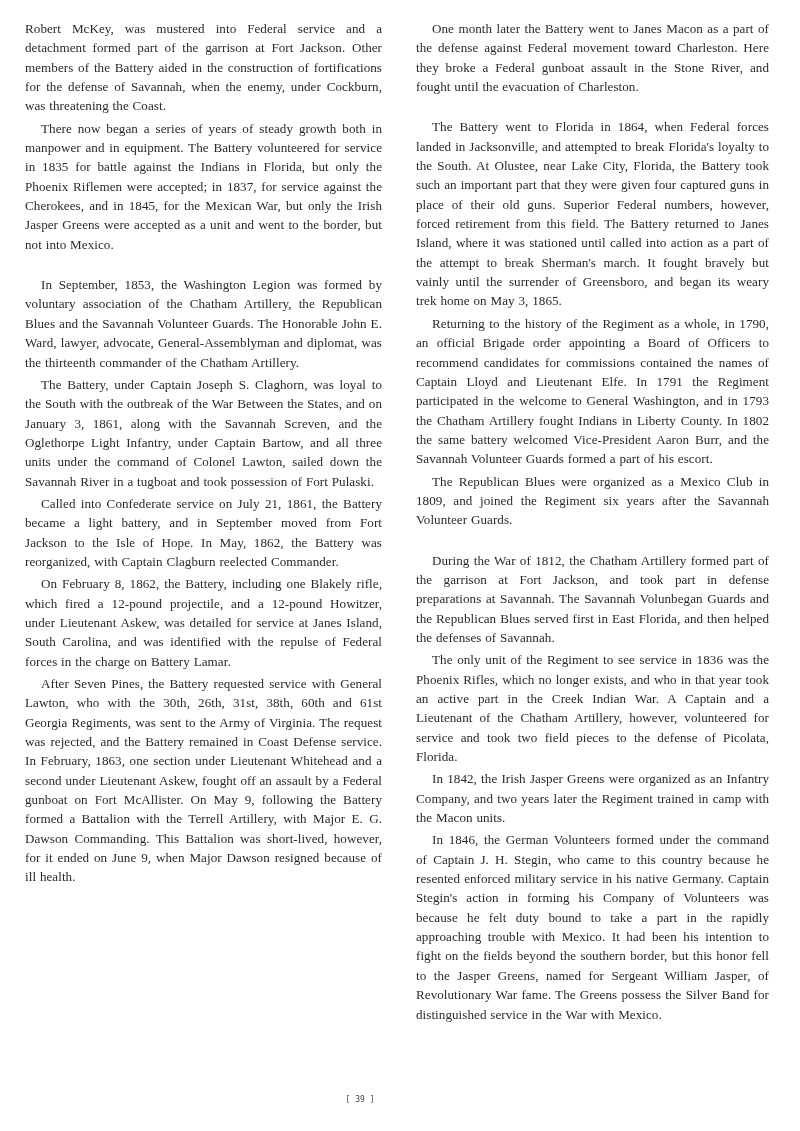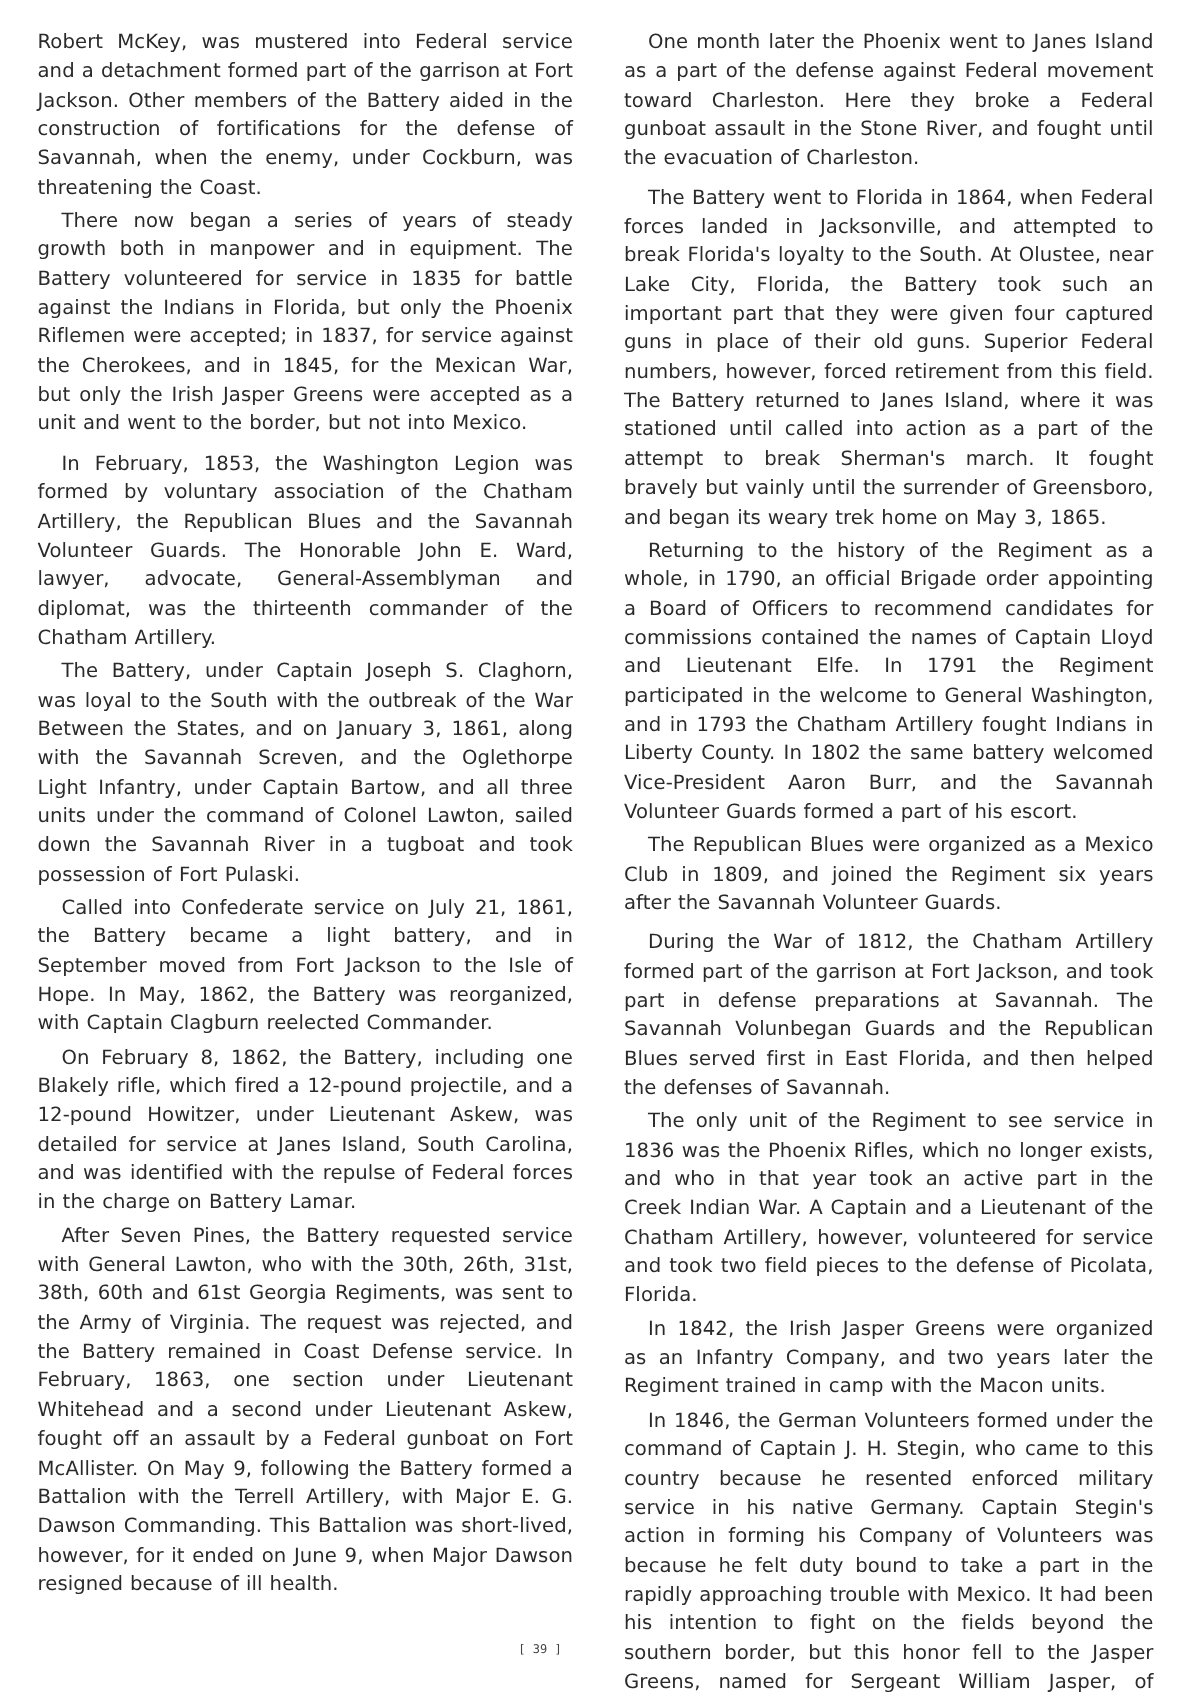--- a/index.html
+++ b/index.html
@@ -11,43 +11,43 @@
   .col {
     position: absolute; top: 19px;
     font-size: 13.1px;
     line-height: 19.35px;
     text-align: justify;
     letter-spacing: 0.05px;
     word-spacing: 0.5px;
   }
   .col-left { left: 25px; width: 357px; }
   .col-right { left: 416px; width: 353px; }
-  .col p { margin: 0 0 3px 0; text-indent: 16px; hyphens: manual; }
+  .col p { margin: 0 0 3px 0; text-indent: 16px; hyphens: manual; font-family: Liberation Serif, serif; }
   .col p.cont { text-indent: 0; }
-  .col p.gap { margin-top: 7px; }
+  .col p.gap { margin-top: 21px; }
   .folio {
     position: absolute; top: 1095px; left: 0; width: 720px; text-align: center;
     font-family: "DejaVu Sans Mono", monospace; font-size: 8px; color: #444;
   }
 </style>
 </head>
 <body>
 
 <div class="col col-left">
   <p class="cont">Robert McKey, was mustered into Federal service and a detachment formed part of the garrison at Fort Jackson. Other members of the Battery aided in the construction of fortifications for the defense of Savannah, when the enemy, under Cockburn, was threatening the Coast.</p>
   <p>There now began a series of years of steady growth both in manpower and in equipment.  The Battery volun­teered for service in 1835 for battle against the Indians in Florida, but only the Phoenix Riflemen were accepted; in 1837, for service against the Cherokees, and in 1845, for the Mexican War, but only the Irish Jasper Greens were accepted as a unit and went to the border, but not into Mexico.</p>
-  <p class="gap">In February, 1853, the Washington Legion was formed by voluntary association of the Chatham Artillery, the Republican Blues and the Savannah Volunteer Guards. The Honorable John E. Ward, lawyer, advocate, General-Assemblyman and diplomat, was the thirteenth com­mander of the Chatham Artillery.</p>
+  <p class="gap">In September, 1853, the Washington Legion was formed by voluntary association of the Chatham Artillery, the Republican Blues and the Savannah Volunteer Guards. The Honorable John E. Ward, lawyer, advocate, General-Assemblyman and diplomat, was the thirteenth com­mander of the Chatham Artillery.</p>
   <p>The Battery, under Captain Joseph S. Claghorn, was loyal to the South with the outbreak of the War Between the States, and on January 3, 1861, along with the Savannah Screven, and the Oglethorpe Light Infantry, under Captain Bartow, and all three units under the command of Colonel Lawton, sailed down the Savannah River in a tugboat and took possession of Fort Pulaski.</p>
   <p>Called into Confederate service on July 21, 1861, the Battery became a light battery, and in September moved from Fort Jackson to the Isle of Hope.  In May, 1862, the Battery was reorganized, with Captain Clagburn re­elected Commander.</p>
   <p>On February 8, 1862, the Battery, including one Blakely rifle, which fired a 12-pound projectile, and a 12-pound Howitzer, under Lieutenant Askew, was detailed for serv­ice at Janes Island, South Carolina, and was identified with the repulse of Federal forces in the charge on Bat­tery Lamar.</p>
   <p>After Seven Pines, the Battery requested service with General Lawton, who with the 30th, 26th, 31st, 38th, 60th and 61st Georgia Regiments, was sent to the Army of Virginia.  The request was rejected, and the Battery remained in Coast Defense service.  In February, 1863, one section under Lieutenant Whitehead and a second under Lieutenant Askew, fought off an assault by a Fed­eral gunboat on Fort McAllister.  On May 9, following the Battery formed a Battalion with the Terrell Artillery, with Major E. G. Dawson Commanding.  This Battalion was short-lived, however, for it ended on June 9, when Major Dawson resigned because of ill health.</p>
 </div>
 
 <div class="col col-right">
-  <p>One month later the Phoenix went to Janes Island as a part of the defense against Federal movement toward Charleston.  Here they broke a Federal gunboat assault in the Stone River, and fought until the evacuation of Charleston.</p>
+  <p>One month later the Battery went to Janes Macon as a part of the defense against Federal movement toward Charleston.  Here they broke a Federal gunboat assault in the Stone River, and fought until the evacuation of Charleston.</p>
   <p class="gap">The Battery went to Florida in 1864, when Federal forces landed in Jacksonville, and attempted to break Florida's loyalty to the South.  At Olustee, near Lake City, Florida, the Battery took such an important part that they were given four captured guns in place of their old guns.  Superior Federal numbers, however, forced retirement from this field.  The Battery returned to Janes Island, where it was stationed until called into action as a part of the attempt to break Sherman's march.  It fought bravely but vainly until the surrender of Greens­boro, and began its weary trek home on May 3, 1865.</p>
   <p>Returning to the history of the Regiment as a whole, in 1790, an official Brigade order appointing a Board of Officers to recommend candidates for commissions con­tained the names of Captain Lloyd and Lieutenant Elfe. In 1791 the Regiment participated in the welcome to General Washington, and in 1793 the Chatham Artillery fought Indians in Liberty County.  In 1802 the same battery welcomed Vice-President Aaron Burr, and the Savannah Volunteer Guards formed a part of his escort.</p>
   <p>The Republican Blues were organized as a Mexico Club in 1809, and joined the Regiment six years after the Savannah Volunteer Guards.</p>
   <p class="gap">During the War of 1812, the Chatham Artillery formed part of the garrison at Fort Jackson, and took part in defense preparations at Savannah.  The Savannah Volun­began Guards and the Republican Blues served first in East Florida, and then helped the defenses of Savannah.</p>
   <p>The only unit of the Regiment to see service in 1836 was the Phoenix Rifles, which no longer exists, and who in that year took an active part in the Creek Indian War. A Captain and a Lieutenant of the Chatham Artillery, however, volunteered for service and took two field pieces to the defense of Picolata, Florida.</p>
   <p>In 1842, the Irish Jasper Greens were organized as an Infantry Company, and two years later the Regiment trained in camp with the Macon units.</p>
   <p>In 1846, the German Volunteers formed under the command of Captain J. H. Stegin, who came to this country because he resented enforced military service in his native Germany.  Captain Stegin's action in form­ing his Company of Volunteers was because he felt duty bound to take a part in the rapidly approaching trouble with Mexico.  It had been his intention to fight on the fields beyond the southern border, but this honor fell to the Jasper Greens, named for Sergeant William Jasper, of Revolutionary War fame.  The Greens possess the Silver Band for distinguished service in the War with Mexico.</p>
 </div>
 
 <div class="folio">[ 39 ]</div>

